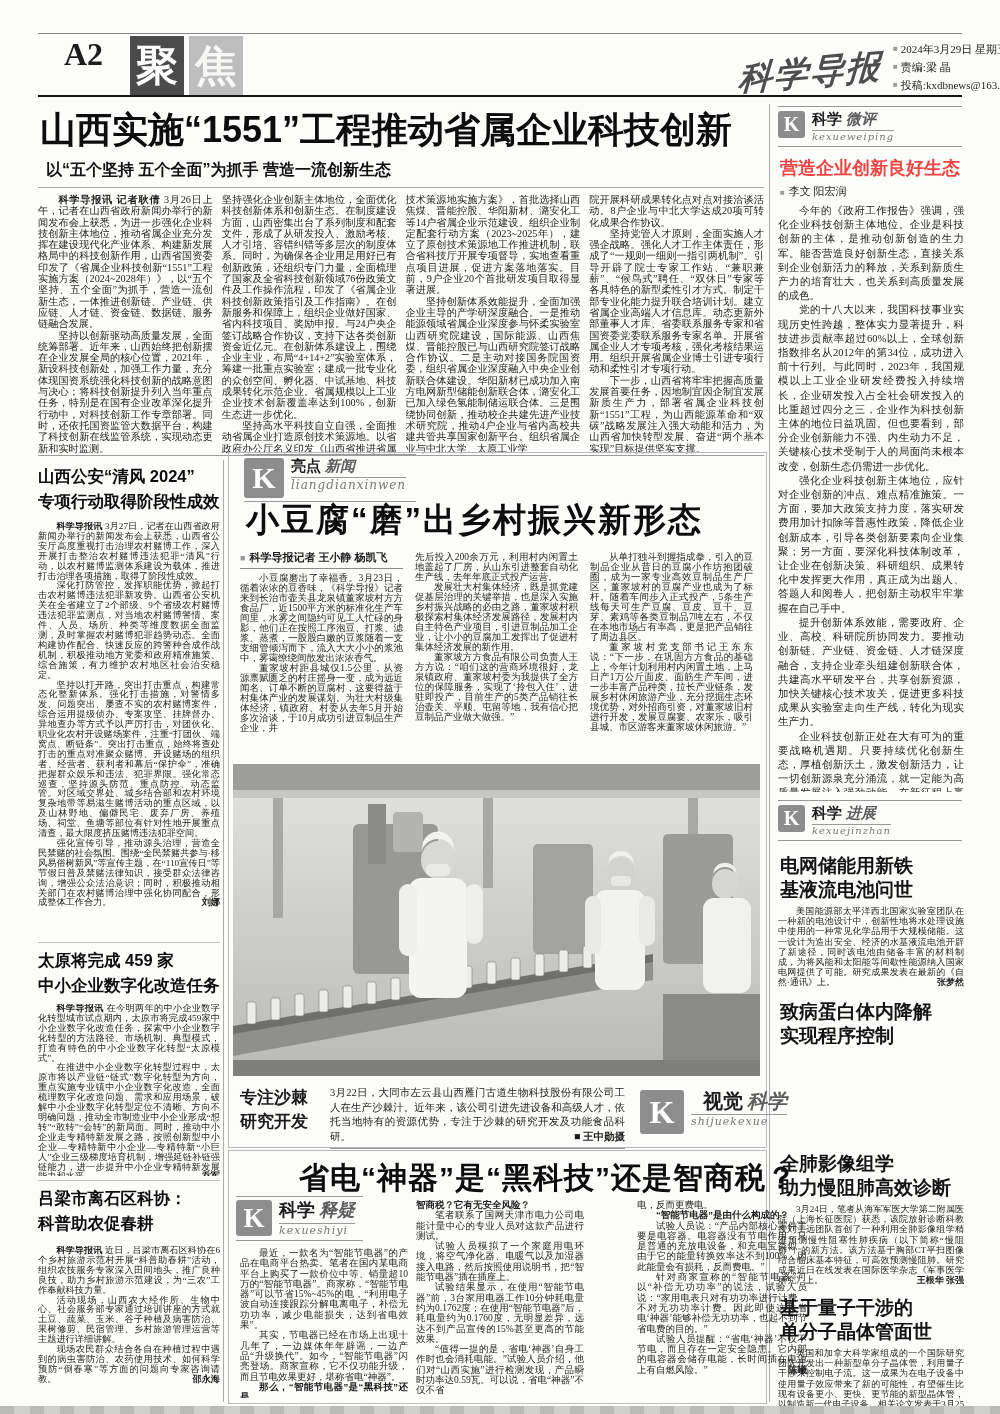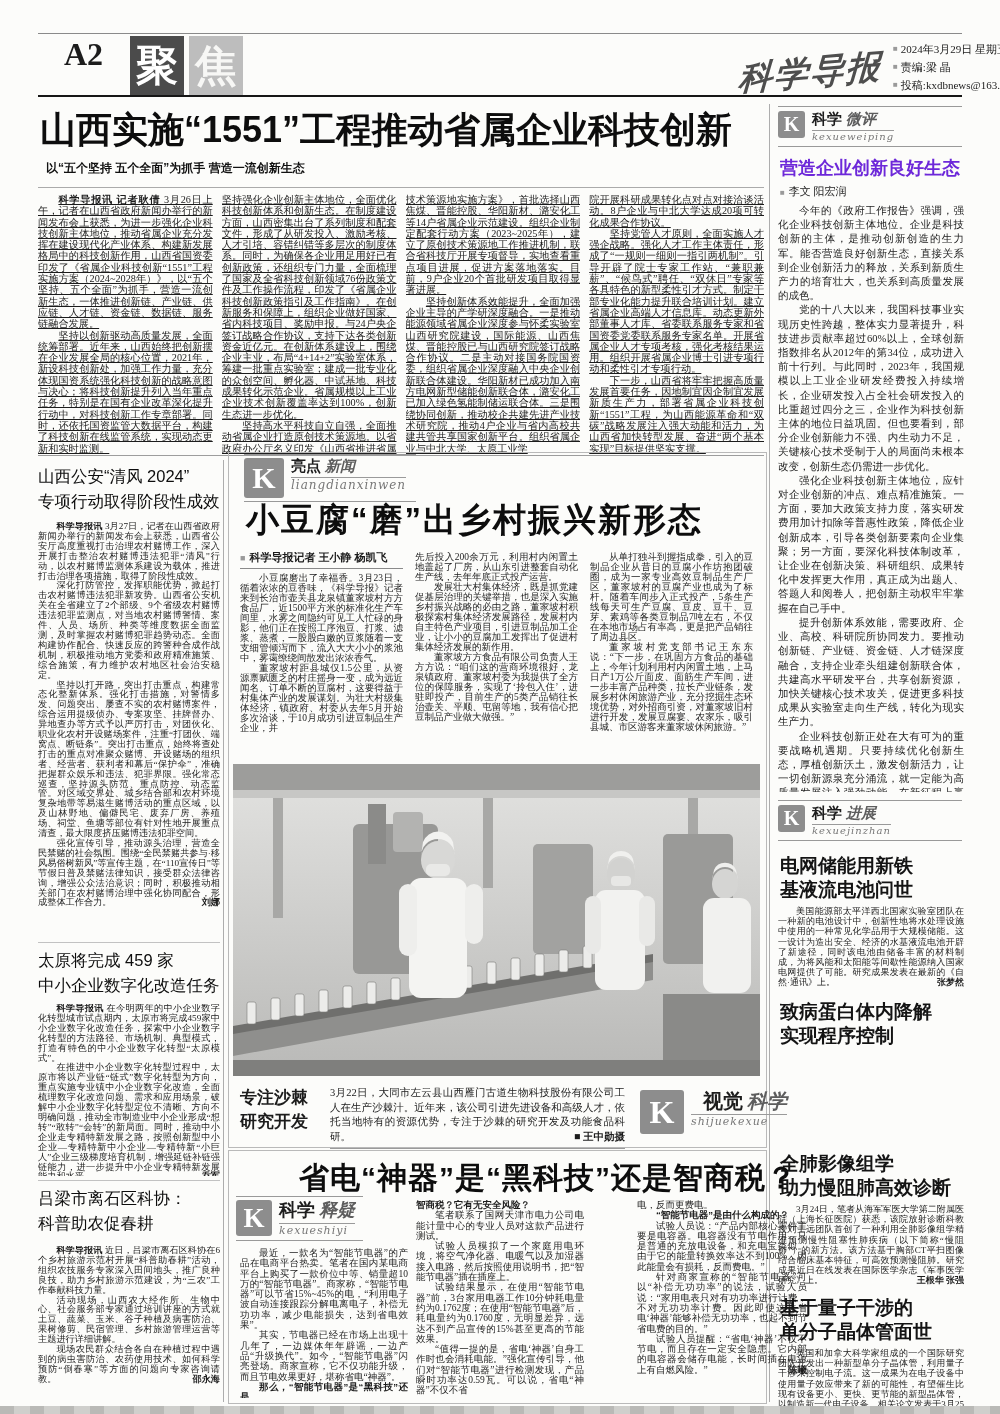--- a/index.html
+++ b/index.html
@@ -34,45 +34,45 @@
   .kb-md .kbox{width:36px;height:36px;font-size:27px;}
   .kb-md .nm{font-size:18px;} .kb-md .py{font-size:11px;}
   .kb-sm .kbox{width:27px;height:27px;font-size:20px;}
   .kb-sm .nm{font-size:15px;} .kb-sm .py{font-size:10px;}
   
   .vline{background:#adadad;width:1px;}
   .hline{background:#9d9d9d;height:1px;}
   
   .m-headline{font-family:"Liberation Sans",sans-serif;font-weight:900;font-size:36px;
               letter-spacing:0px;white-space:nowrap;color:#0d0d0d;}
-  .m-subhead{font-family:"Liberation Sans",sans-serif;font-weight:bold;font-size:12px;color:#111;}
+  .m-subhead{font-family:"Liberation Sans",sans-serif;font-weight:bold;font-size:16px;color:#111;}
   .mcols{display:flex;gap:9px;}
   .mcol{width:175px;font-size:10.2px;line-height:11.3px;text-align:justify;overflow:hidden;}
   
-  .ltitle{font-family:"Liberation Sans",sans-serif;font-weight:normal;font-size:16.5px;line-height:25px;color:#0d0d0d;}
+  .ltitle{font-family:"Liberation Sans",sans-serif;font-weight:bold;font-size:16.5px;line-height:25px;color:#0d0d0d;}
   .lbody{font-size:9.2px;line-height:9.9px;text-align:justify;overflow:hidden;}
   
   .box{border:1px solid #b9b9b9;}
   .f-headline{font-family:"Liberation Sans",sans-serif;font-weight:900;font-size:33px;
               letter-spacing:2px;white-space:nowrap;color:#0d0d0d;}
   .byline{font-family:"Liberation Sans",sans-serif;font-weight:bold;font-size:11px;
           border-bottom:1px solid #8a8a8a;padding-bottom:5px;margin-bottom:4px;}
   .byline .sq{color:#9a9a9a;font-size:9px;margin-right:4px;}
   .fcol{width:163px;font-size:9.5px;line-height:10px;text-align:justify;overflow:hidden;}
   .fcols{display:flex;gap:12px;}
   
   .caplabel{font-family:"Liberation Sans",sans-serif;font-weight:bold;font-size:17px;line-height:24px;}
   .caption{font-size:10.5px;line-height:14.5px;text-align:justify;}
   .credit{font-weight:bold;white-space:nowrap;float:right;}
   
   .b-headline{font-family:"Liberation Sans",sans-serif;font-weight:900;font-size:30px;
               letter-spacing:1px;white-space:nowrap;color:#0d0d0d;}
   .bcol{font-size:9.5px;line-height:10.3px;text-align:justify;overflow:hidden;width:168px;}
   
-  .r-title{font-family:"Liberation Sans",sans-serif;font-weight:bold;font-size:18px;color:#6d28d9;white-space:nowrap;}
+  .r-title{font-family:"Liberation Sans",sans-serif;font-weight:bold;font-size:18px;color:#ef4444;white-space:nowrap;}
   .r-byline{font-size:11px;} .r-byline .sq{color:#9a9a9a;font-size:8px;margin-right:4px;}
   .r-body{font-size:10.5px;line-height:14.2px;text-align:justify;overflow:hidden;}
   .rs-title{font-family:"Liberation Sans",sans-serif;font-weight:bold;font-size:19px;line-height:24px;color:#141414;}
   .rs-body{font-size:9px;line-height:10.2px;text-align:justify;overflow:hidden;}
   .badge-rule{border-top:1px solid #999;border-bottom:1px solid #999;}
   .scanedge{position:absolute;left:0;bottom:0;width:100%;height:8px;
             background:repeating-linear-gradient(90deg,#b9b9b6 0 14px,#cfcfcc 14px 30px);}
 </style>
 </head>
 <body>
@@ -89,21 +89,21 @@
   <div class="abs hinfo" style="left:849px;top:40px;width:150px;margin-left:44px;">
     <div><span class="sq">■</span><span>2024年3月29日  星期五</span></div>
     <div><span class="sq">■</span><span>责编:梁 晶</span></div>
     <div><span class="sq">■</span><span>投稿:kxdbnews@163.com</span></div>
   </div>
   <div class="abs" style="left:38px;top:95px;width:924px;height:2px;background:#161616;"></div>
 
   <div class="abs m-headline" style="left:40px;top:106px;width:724px;">山西实施“1551”工程推动省属企业科技创新</div>
   <div class="abs m-subhead" style="left:46px;top:160px;">以“五个坚持  五个全面”为抓手  营造一流创新生态</div>
   <div class="abs hline" style="left:38px;top:187px;width:726px;background:#aaa;"></div>
-  <div class="abs mcols" style="left:38px;top:194px;width:726px;height:260px;text-decoration:underline;">
+  <div class="abs mcols" style="left:38px;top:194px;width:726px;height:260px;">
     <div class="mcol">
       <p class="ind"><b class="wire">科学导报讯 记者耿倩 </b><span>3月26日上午，记者在山西省政府新闻办举行的新闻发布会上获悉，为进一步强化企业科技创新主体地位，推动省属企业充分发挥在建设现代化产业体系、构建新发展格局中的科技创新作用，山西省国资委印发了《省属企业科技创新“1551”工程实施方案（2024~2028年）》，以“五个坚持、五个全面”为抓手，营造一流创新生态，一体推进创新链、产业链、供应链、人才链、资金链、数据链、服务链融合发展。</span></p>
       <p class="ind">坚持以创新驱动高质量发展，全面统筹部署。近年来，山西始终把创新摆在企业发展全局的核心位置，2021年，新设科技创新处，加强工作力量，充分体现国资系统强化科技创新的战略意图与决心；将科技创新提升列入当年重点任务，特别是在国有企业改革深化提升行动中，对科技创新工作专章部署。同时，还依托国资监管大数据平台，构建了科技创新在线监管系统，实现动态更新和实时监测。</p>
     </div>
     <div class="mcol">
       <p>坚持强化企业创新主体地位，全面优化科技创新体系和创新生态。在制度建设方面，山西密集出台了系列制度和配套文件，形成了从研发投入、激励考核、人才引培、容错纠错等多层次的制度体系。同时，为确保各企业用足用好已有创新政策，还组织专门力量，全面梳理了国家及全省科技创新领域76份政策文件及工作操作流程，印发了《省属企业科技创新政策指引及工作指南》。在创新服务和保障上，组织企业做好国家、省内科技项目、奖励申报。与24户央企签订战略合作协议，支持下达各类创新资金近亿元。在创新体系建设上，围绕企业主业，布局“4+14+2”实验室体系，筹建一批重点实验室；建成一批专业化的众创空间、孵化器、中试基地、科技成果转化示范企业。省属规模以上工业企业技术创新覆盖率达到100%，创新生态进一步优化。</p>
       <p class="ind">坚持高水平科技自立自强，全面推动省属企业打造原创技术策源地。以省政府办公厅名义印发《山西省推进省属企业打造原创</p>
     </div>
     <div class="mcol">
       <p>技术策源地实施方案》，首批选择山西焦煤、晋能控股、华阳新材、潞安化工等14户省属企业示范建设。组织企业制定配套行动方案（2023~2025年），建立了原创技术策源地工作推进机制，联合省科技厅开展专项督导，实地查看重点项目进展，促进方案落地落实。目前，9户企业20个首批研发项目取得显著进展。</p>
@@ -278,21 +278,21 @@
   <div class="abs bcol" style="left:240px;top:1248px;height:150px;">
     <p class="ind">最近，一款名为“智能节电器”的产品在电商平台热卖。笔者在国内某电商平台上购买了一款价位中等、销量超10万的“智能节电器”。商家称，“智能节电器”可以节省15%~45%的电，“利用电子波自动连接跟踪分解电离电子，补偿无功功率，减少电能损失，达到省电效果”。</p>
     <p class="ind">其实，节电器已经在市场上出现十几年了，一边媒体年年辟谣，一边产品“升级换代”。如今，“智能节电器”闪亮登场。商家宣称，它不仅功能升级，而且节电效果更好，堪称省电“神器”。</p>
     <p class="ind q">那么，“智能节电器”是“黑科技”还是</p>
   </div>
   <div class="abs bcol" style="left:416px;top:1200px;height:198px;">
     <p class="q">智商税？它有无安全风险？</p>
     <p class="ind">笔者联系了国网天津市电力公司电能计量中心的专业人员对这款产品进行测试。</p>
     <p class="ind">试验人员模拟了一个家庭用电环境，将空气净化器、电暖气以及加湿器接入电路，然后按照使用说明书，把“智能节电器”插在插座上。</p>
     <p class="ind">试验结果显示，在使用“智能节电器”前，3台家用电器工作10分钟耗电量约为0.1762度；在使用“智能节电器”后，耗电量约为0.1760度，无明显差异，远达不到产品宣传的15%甚至更高的节能效果。</p>
-    <p class="ind">“值得一提的是，省电‘神器’自身工作时也会消耗电能。”强化宣传引导，他们对“智能节电器”进行检测发现，产品瞬时功率达0.59瓦。可以说，省电“神器”不仅不省</p>
+    <p class="ind">“值得一提的是，省电‘神器’自身工作时也会消耗电能。”试验人员介绍，他们对“山西实施”进行检测发现，产品瞬时功率达0.59瓦。可以说，省电“神器”不仅不省</p>
   </div>
   <div class="abs bcol" style="left:592px;top:1200px;height:198px;width:170px;margin-left:45px;">
     <p>电，反而更费电。</p>
     <p class="ind q">“智能节电器”是由什么构成的？</p>
     <p class="ind">试验人员说：“产品内部核心零件主要是电容器。电容器没有节电作用，只是普通的充放电设备，和充电宝类似。由于它的能量转换效率达不到100%，因此能量会有损耗，反而费电。”</p>
     <p class="ind">针对商家宣称的“智能节电器”可以“补偿无功功率”的说法，试验人员说：“家用电表只对有功功率进行计费，不对无功功率计费。因此即使这类省电‘神器’能够补偿无功功率，也起不到节省电费的目的。”</p>
     <p class="ind"><span>试验人员提醒：“省电‘神器’不仅不节电，而且存在一定安全隐患。它内部的电容器会储存电能，长时间插在电源上有自燃风险。”</span><span class="author">陈曦</span></p>
   </div>
 
   <div class="kb kb-sm badge-rule" style="left:778px;top:106px;width:184px;padding:4px 0;">

